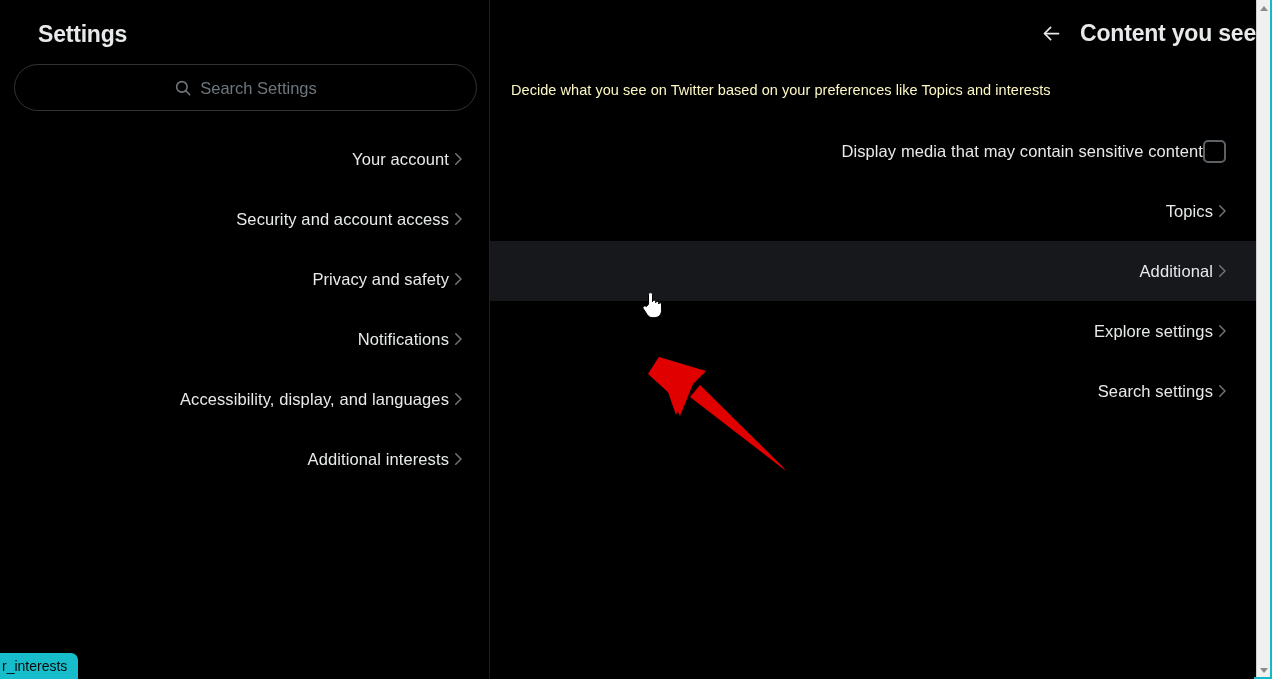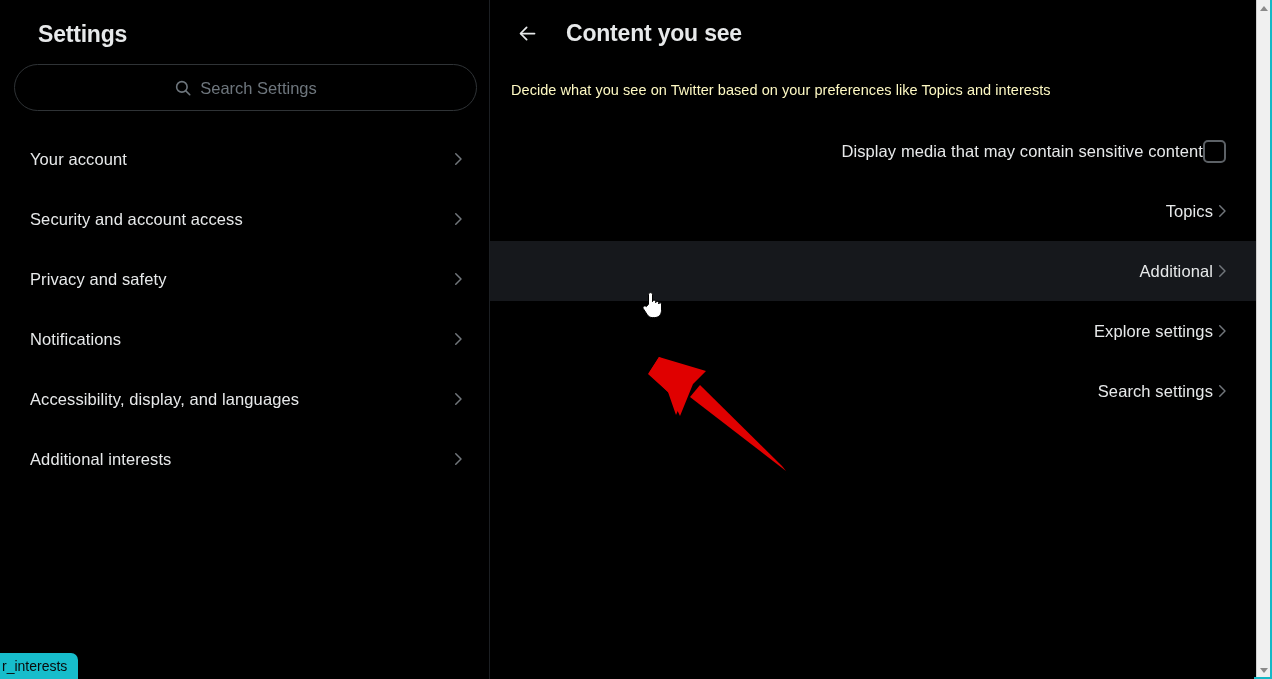--- a/index.html
+++ b/index.html
@@ -78,22 +78,22 @@
     line-height: 20px;
   }
 
   .nav-list {
     margin-top: 18px;
   }
   .nav-item {
     height: 60px;
     display: flex;
     align-items: center;
-    justify-content: space-between;
-    padding: 0 22px 0 30px;
+    justify-content: flex-end;
+    padding: 0 22px 0 23px;
     cursor: pointer;
   }
   .nav-label {
     font-size: 16.5px;
     color: #e7e9ea;
     line-height: 20px;
     letter-spacing: 0.1px;
   }
   .chev {
     width: 18px; height: 18px;
@@ -108,21 +108,22 @@
     height: 679px;
     background: #000000;
     position: relative;
   }
 
   .main-header {
     display: flex;
     align-items: center;
     height: 66px;
     padding: 0 0 0 20px;
-    gap: 22px;
+    gap: 12px;
+    justify-content: flex-end;
   }
   .back-btn {
     width: 34px; height: 34px;
     display: flex;
     align-items: center;
     justify-content: center;
     border-radius: 50%;
     color: #e7e9ea;
     cursor: pointer;
     flex: 0 0 auto;

